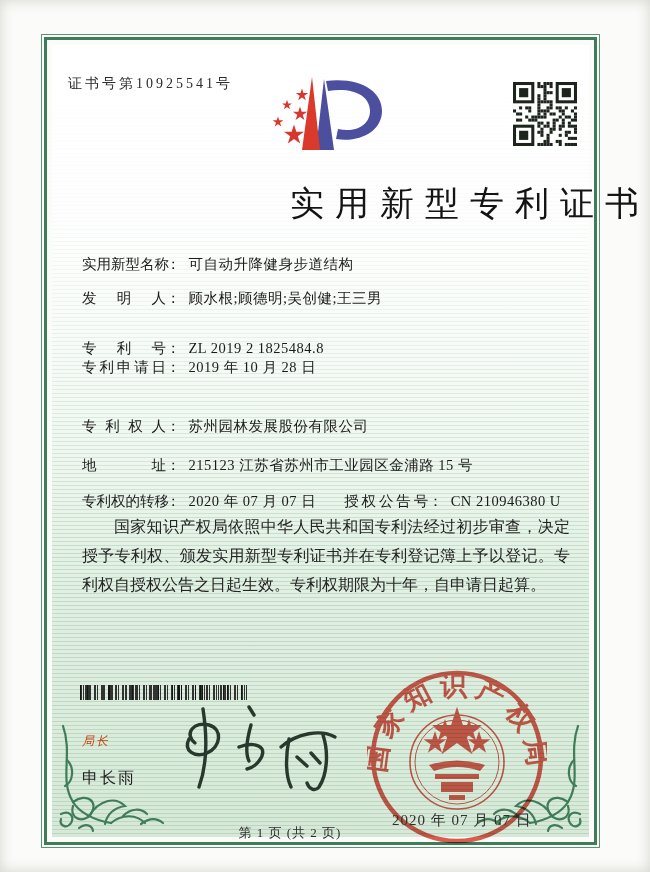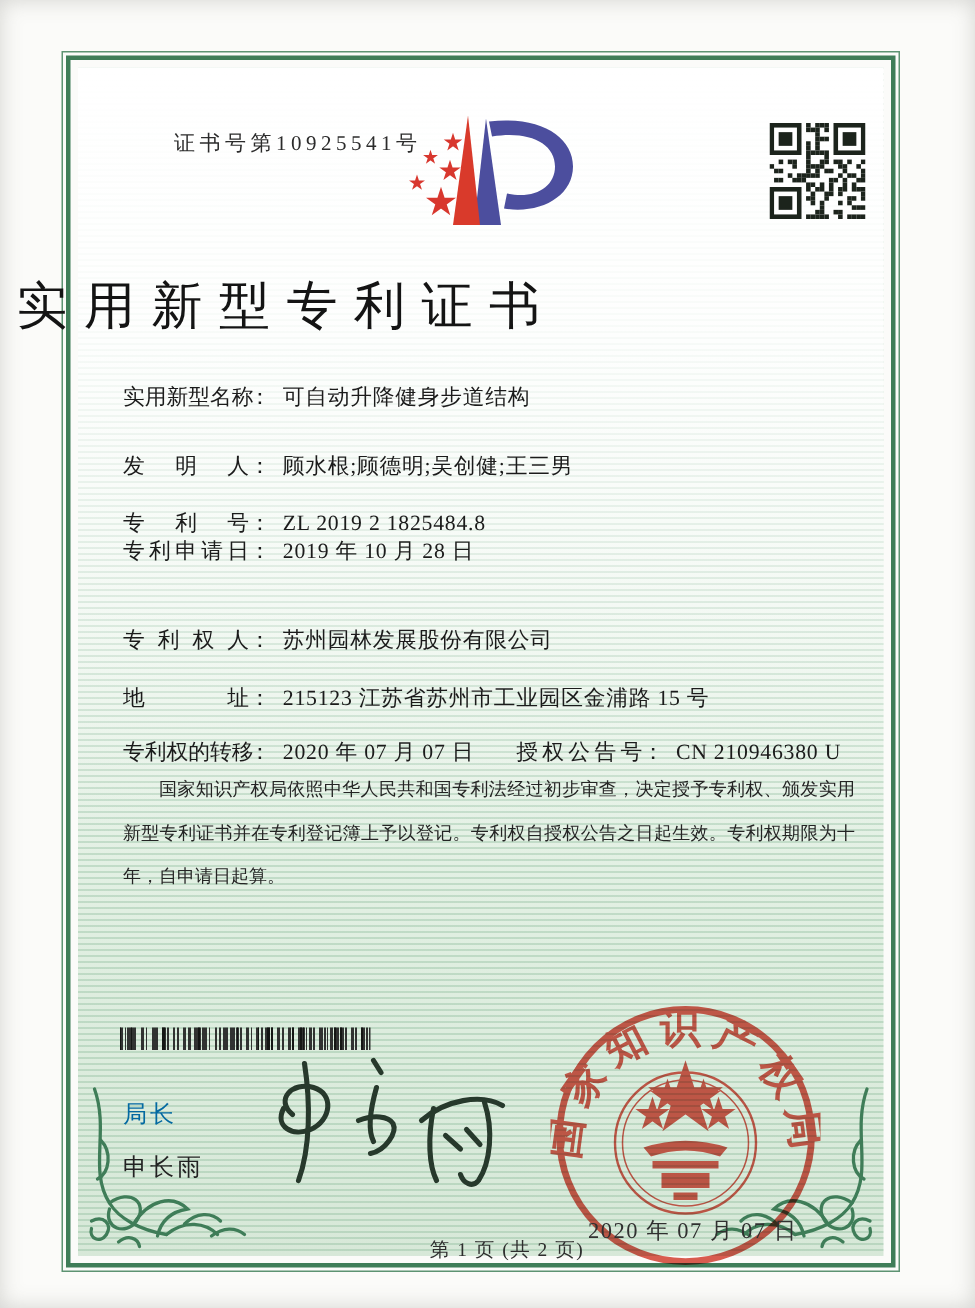--- a/index.html
+++ b/index.html
@@ -19,62 +19,62 @@
     position:absolute;inset:5px;
     background:
       linear-gradient(180deg,#ffffff 0%,rgba(255,255,255,.85) 22%,rgba(255,255,255,.35) 45%,rgba(255,255,255,0) 65%),
       repeating-linear-gradient(180deg,rgba(108,168,128,.28) 0 1px,rgba(108,168,128,0) 1px 4px),
       linear-gradient(180deg,#fcfefc 0%,#eef6ee 45%,#dfeee0 75%,#d7e8d8 100%);
   }
   .corner{position:absolute;width:118px;height:118px;z-index:3;}
   .corner.bl{left:6px;bottom:4px;}
   .corner.br{right:6px;bottom:4px;transform:scaleX(-1);}
 
-  .cert-no{position:absolute;left:68px;top:87px;font-size:14px;letter-spacing:3px;color:#2b2b2b;margin-left:48px;}
+  .cert-no{position:absolute;left:68px;top:75px;font-size:14px;letter-spacing:3px;color:#2b2b2b;}
 
   .logo{position:absolute;left:250px;top:72px;width:150px;height:102px;}
   .qr{position:absolute;left:513px;top:82px;width:64px;height:64px;image-rendering:pixelated;}
 
-  .title{position:absolute;left:0;top:181px;width:598px;text-align:left;
+  .title{position:absolute;left:0;top:181px;width:650px;text-align:right;
     font-size:34px;letter-spacing:11px;color:#141414;font-weight:500;text-indent:11px;}
 
   .fields{position:absolute;left:0;top:0;width:650px;font-size:14.5px;color:#1b1b1b;}
   .field-row{position:absolute;left:82px;white-space:nowrap;}
   .field-row:nth-of-type(1){top:255px;}
-  .field-row:nth-of-type(2){top:301px;}
+  .field-row:nth-of-type(2){top:289px;}
   .field-row:nth-of-type(3){top:339px;}
   .field-row:nth-of-type(4){top:358px;}
   .field-row:nth-of-type(5){top:417px;}
   .field-row:nth-of-type(6){top:456px;}
   .field-row:nth-of-type(7){top:492px;}
   .f-label{display:inline-block;width:84px;text-align:justify;text-align-last:justify;vertical-align:top;}
   .f-colon{display:inline-block;margin-right:8px;}
   .f-value{letter-spacing:.5px;}
   .grant-pair{margin-left:28px;}
 
-  .body-text{position:absolute;left:82px;top:512px;width:488px;font-size:12px;line-height:29px;color:#242424;}
+  .body-text{position:absolute;left:82px;top:512px;width:488px;font-size:16px;line-height:29px;color:#242424;}
   .body-text p{margin:0;text-indent:2em;text-align:justify;font-style:oblique 6deg;}
 
   .barcode{position:absolute;left:80px;top:685px;width:167px;height:15px;
     background-image:
       repeating-linear-gradient(90deg,#242424 0 2px,transparent 2px 3px,#242424 3px 4px,transparent 4px 7px,#242424 7px 9px,transparent 9px 10px,#242424 10px 11px,transparent 11px 14px),
       repeating-linear-gradient(90deg,#242424 0 1px,transparent 1px 5px,#242424 5px 8px,transparent 8px 9px,#242424 9px 10px,transparent 10px 13px,transparent 13px 23px);
     background-blend-mode:multiply;opacity:.92;}
 
-  .director{position:absolute;left:82px;top:733px;font-size:16px;color:#0369a1;letter-spacing:2px;
-    font-family:"Liberation Sans","DejaVu Sans",sans-serif;}
+  .director{position:absolute;left:82px;top:733px;font-size:12px;color:#c2410c;letter-spacing:2px;
+    font-family:"Liberation Sans","DejaVu Sans",sans-serif;font-style:italic;}
   .director-name{position:absolute;left:82px;top:768px;font-size:16px;color:#222;letter-spacing:2px;
     font-family:"Liberation Sans","DejaVu Sans",sans-serif;}
   .signature{position:absolute;left:165px;top:695px;width:180px;height:110px;z-index:6;}
 
   .seal{position:absolute;left:367px;top:667px;width:180px;height:180px;z-index:4;mix-blend-mode:multiply;}
   .seal-date{position:absolute;left:392px;top:811px;width:165px;font-size:15px;color:#303030;
     letter-spacing:1px;z-index:7;white-space:nowrap;}
 
-  .footer{position:absolute;left:0;top:824px;width:580px;text-align:center;font-size:13px;color:#2e2e2e;letter-spacing:1px;z-index:8;padding-left:48px;}
+  .footer{position:absolute;left:0;top:824px;width:580px;text-align:center;font-size:13px;color:#2e2e2e;letter-spacing:1px;z-index:8;}
 </style>
 </head>
 <body>
 
 <div class="photo-edge"></div>
 
 <div class="frame">
   <div class="frame-inner">
     <div class="ground"></div>
 

